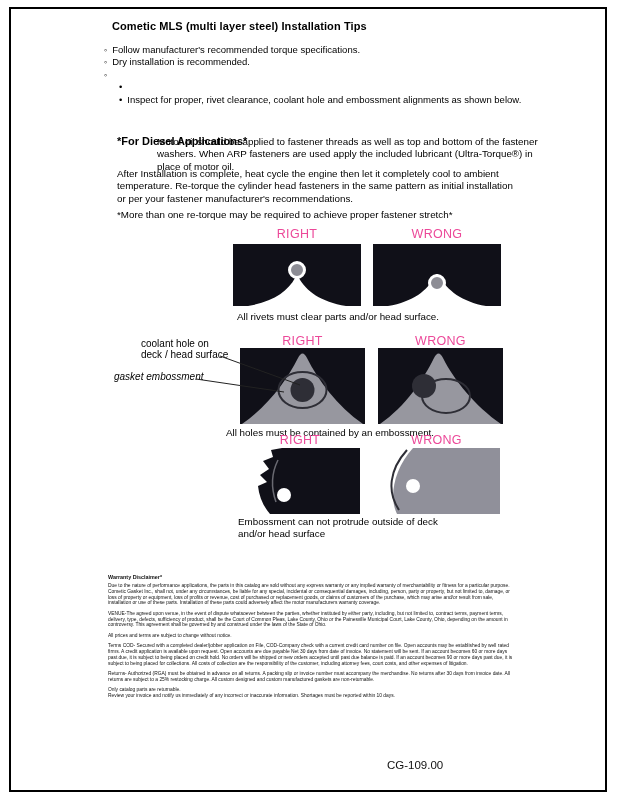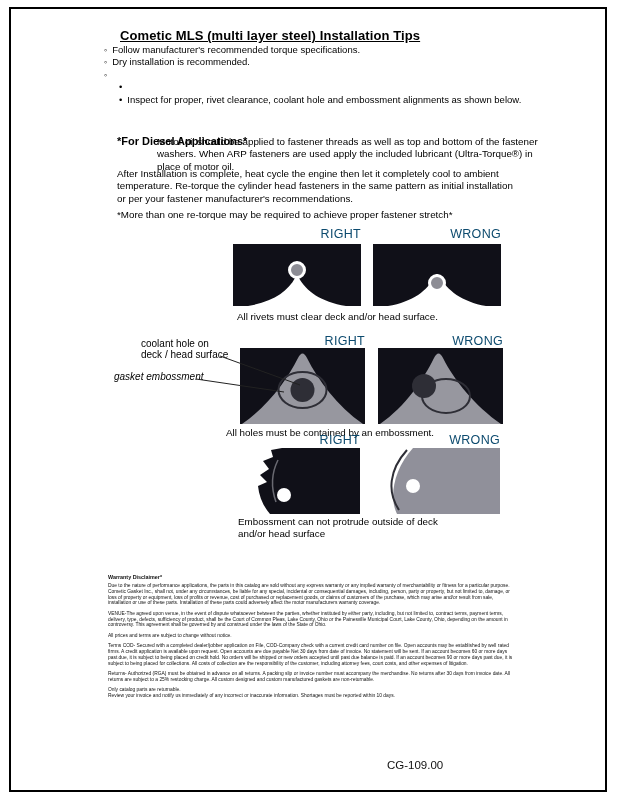--- a/index.html
+++ b/index.html
@@ -2,35 +2,35 @@
 <html><head>
 <meta charset="utf-8">
 <style>
   html,body{margin:0;padding:0;}
   body{
     width:618px;height:800px;background:#ffffff;position:relative;
     font-family:"Liberation Sans", sans-serif;color:#000;
   }
   .frame{position:absolute;left:9px;top:7px;width:598px;height:785px;border:2px solid #000;box-sizing:border-box;}
 
-  .title{position:absolute;left:112px;top:20px;margin:8px;font-size:13px;font-weight:bold;text-decoration:underline;letter-spacing:0.1px;}
+  .title{position:absolute;left:112px;top:20px;margin:0;font-size:11px;font-weight:bold;letter-spacing:0.1px;}
 
   .tips{position:absolute;left:104px;top:44px;font-size:9.5px;}
   .tips .row{display:flex;gap:5px;line-height:12.4px;align-items:flex-start;}
   .tips .sub{padding-left:15px;}
   .mk{font-size:9px;line-height:12.4px;}
   .mk2{font-size:9.5px;line-height:12.4px;}
 
   .diesel-h{position:absolute;left:117px;top:135px;margin:0;font-size:11px;font-weight:bold;}
   .para{position:absolute;left:117px;width:396px;margin:0;font-size:9.8px;line-height:12.3px;}
   .p1{top:136px;margin-left:40px;}
   .p2{top:168px;}
   .p3{top:209px;}
 
-  .dlabel{position:absolute;font-size:12.5px;color:#0c4a6e;text-align:right;letter-spacing:0.3px;}
+  .dlabel{position:absolute;font-size:12.5px;color:#ec4899;text-align:center;letter-spacing:0.3px;}
   .r1l{left:233px;top:227px;width:128px;}
   .r1r{left:373px;top:227px;width:128px;}
   .r2l{left:240px;top:334px;width:125px;}
   .r2r{left:378px;top:334px;width:125px;}
   .r3l{left:240px;top:433px;width:120px;}
   .r3r{left:373px;top:433px;width:127px;}
 
   .dimg{position:absolute;display:block;}
   .i1l{left:233px;top:244px;width:128px;height:62px;}
   .i1r{left:373px;top:244px;width:128px;height:62px;}
@@ -95,21 +95,21 @@
 <svg class="dimg i1l" viewBox="0 0 128 62">
   <rect width="128" height="62" fill="#101018"></rect>
   <path d="M 15 62 C 40 58 55 47 62 34 C 63.5 31 64.5 31 66 34 C 73 47 88 58 113 62 Z" fill="#ffffff"></path>
   <circle cx="64" cy="26" r="7.5" fill="#8d8d95" stroke="#ffffff" stroke-width="3"></circle>
 </svg>
 <svg class="dimg i1r" viewBox="0 0 128 62">
   <rect width="128" height="62" fill="#101018"></rect>
   <path d="M 15 62 C 40 58 55 46 61 33 C 63 29 65 29 67 33 C 74 46 89 58 113 62 Z" fill="#ffffff"></path>
   <circle cx="64" cy="39" r="7.5" fill="#8d8d95" stroke="#ffffff" stroke-width="3"></circle>
 </svg>
-<div class="caption cap1">All rivets must clear deck and/or head surface.</div>
+<div class="caption cap1">All rivets must clear parts and/or head surface.</div>
 
 <div class="annot coolant">
   <div>coolant hole on</div>
   <div>deck / head surface</div>
 </div>
 <div class="annot emboss">gasket embossment</div>
 
 <div class="dlabel r2l">RIGHT</div>
 <div class="dlabel r2r">WRONG</div>
 

